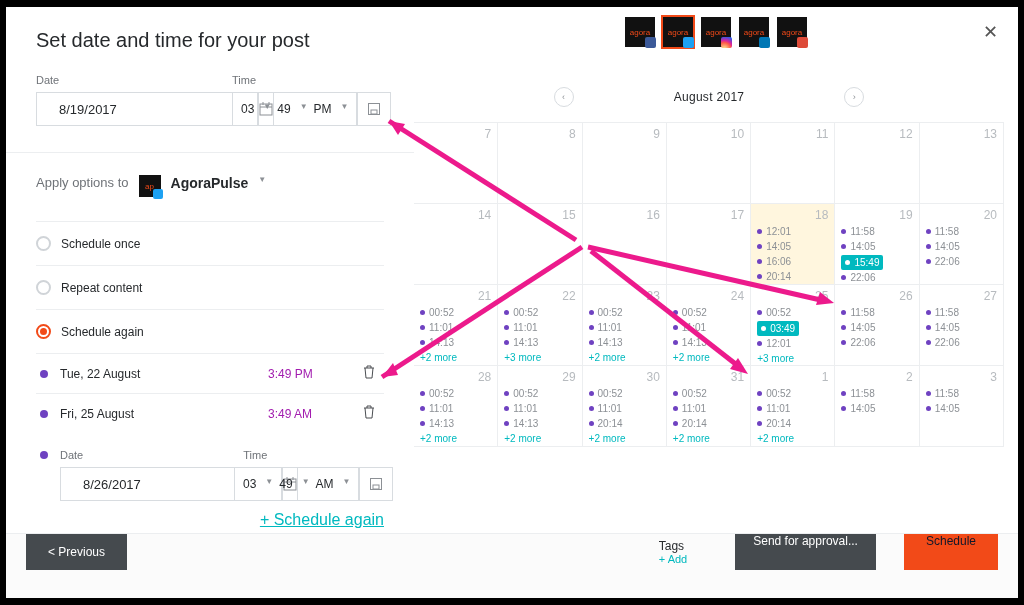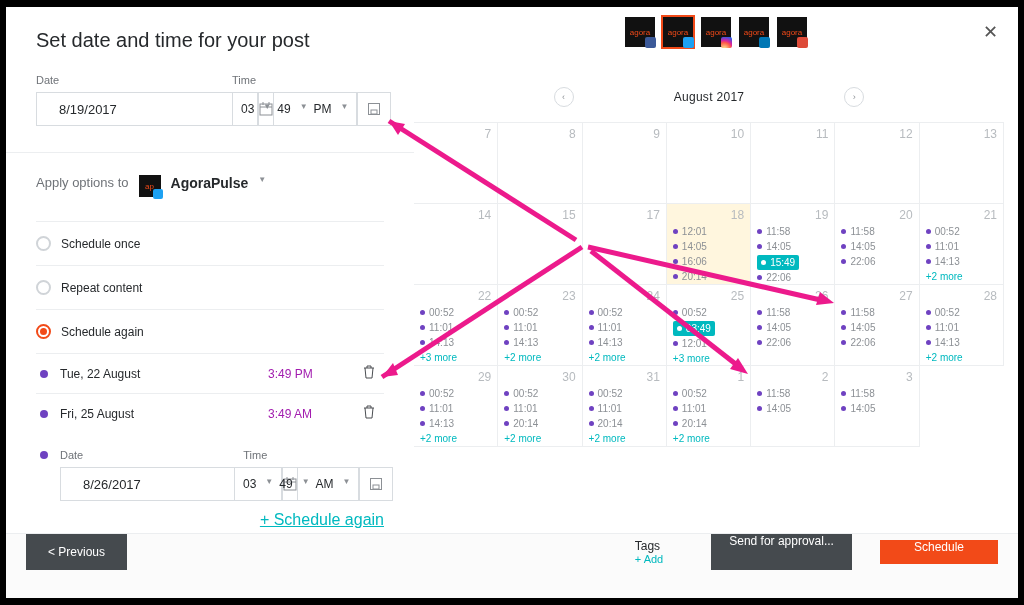--- a/index.html
+++ b/index.html
@@ -89,21 +89,21 @@
 .arrow line{stroke:var(--pink);stroke-width:5}
 .arrow polygon{fill:var(--pink)}
 
 
 #footer{position:absolute;left:0;right:0;bottom:0;height:65px;background:#fbfbfb;border-top:1px solid #eceef0;display:flex;align-items:flex-start;padding:0 20px}
 #btn-prev{background:#454a4e;color:#fff;height:36px;padding:0 22px;display:flex;align-items:center;font-size:12px;cursor:pointer}
 #footer-right{margin-left:auto;display:flex;align-items:center;gap:28px}
 #tags{font-size:10px;color:var(--muted);text-align:left;margin-right:20px}
 #tags a{color:var(--teal);font-size:11px}
 #btn-approval{background:#454a4e;color:#fff;height:36px;padding:0 18px;font-size:12px;cursor:pointer}
-#btn-schedule{background:var(--orange);color:#ffffff;height:24px;padding:0 34px;font-size:12px;cursor:pointer}
+#btn-schedule{background:var(--orange);color:#0f172a;height:36px;padding:0 22px;font-size:12px;cursor:pointer}
 </style>
 </head>
 <body>
 
 <div id="app">
   <div id="left">
     <div id="title">Set date and time for your post</div>
     <div class="row">
       <div>
         <div class="field-label">Date</div>
@@ -279,20 +279,24 @@
           </div>
           <div class="cell">
             <div class="daynum">14</div>
             <div style="margin-top: 16px;"></div>
           </div>
           <div class="cell">
             <div class="daynum">15</div>
             <div style="margin-top: 16px;"></div>
           </div>
           <div class="cell">
+            <div class="daynum">16</div>
+            <div style="margin-top: 16px;"></div>
+          </div>
+          <div class="cell">
             <div class="daynum">17</div>
             <div style="margin-top: 16px;"></div>
           </div>
           <div class="cell hlcell">
             <div class="daynum">18</div>
             <div style="margin-top: 16px;">
               <div class="ev">12:01</div>
               <div class="ev">14:05</div>
               <div class="ev">16:06</div>
               <div class="ev">20:14</div>

